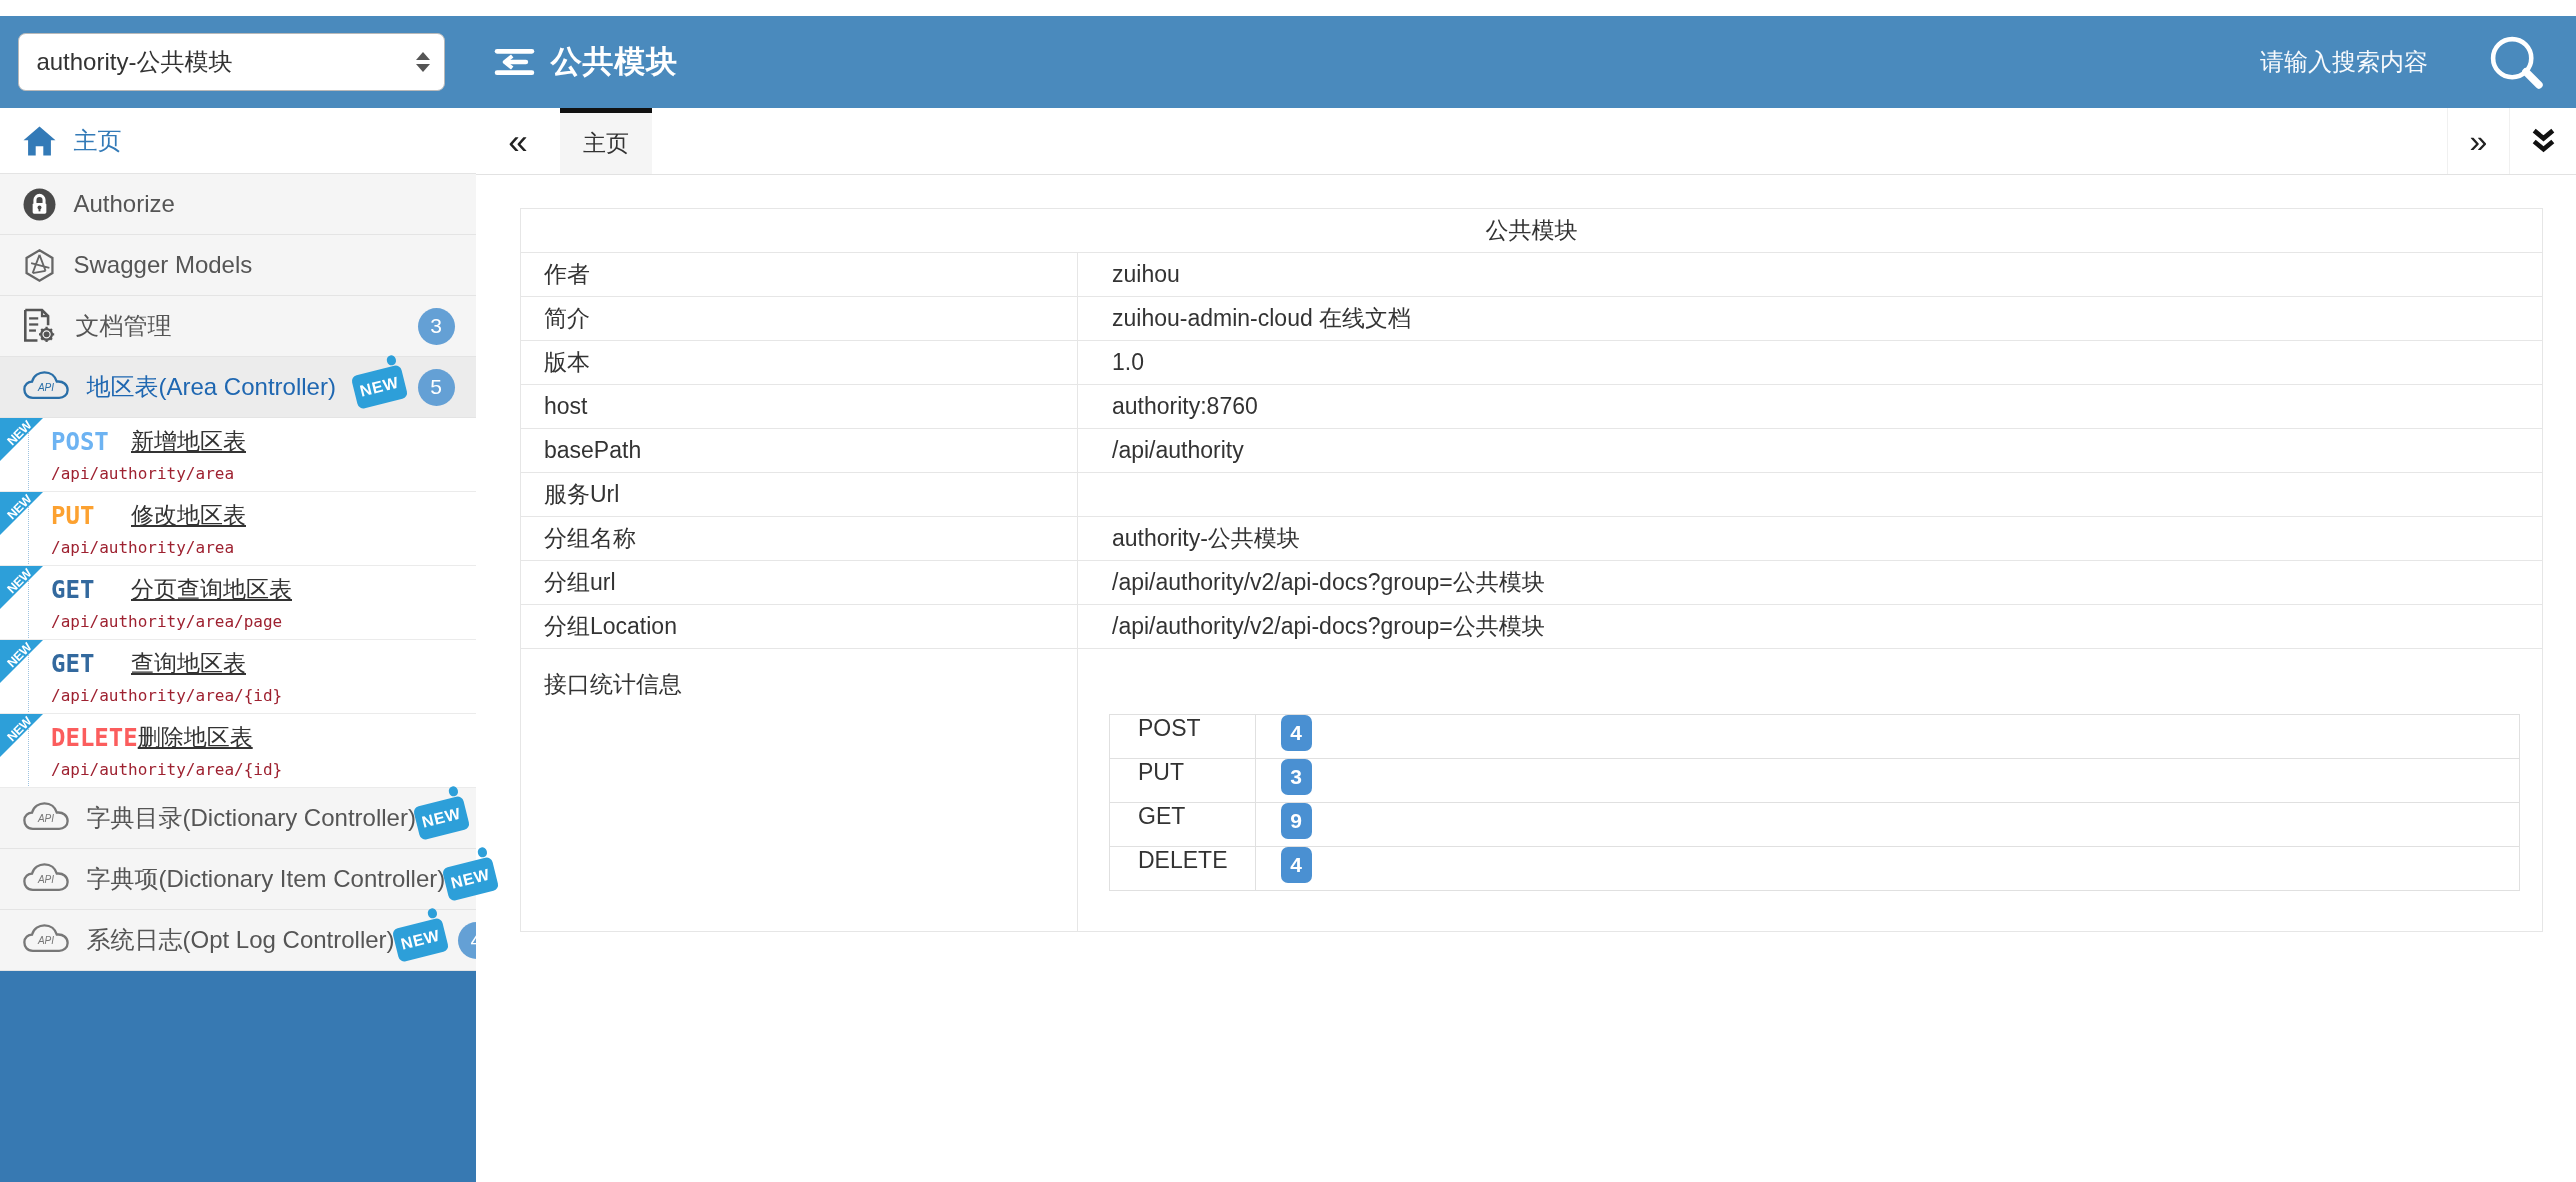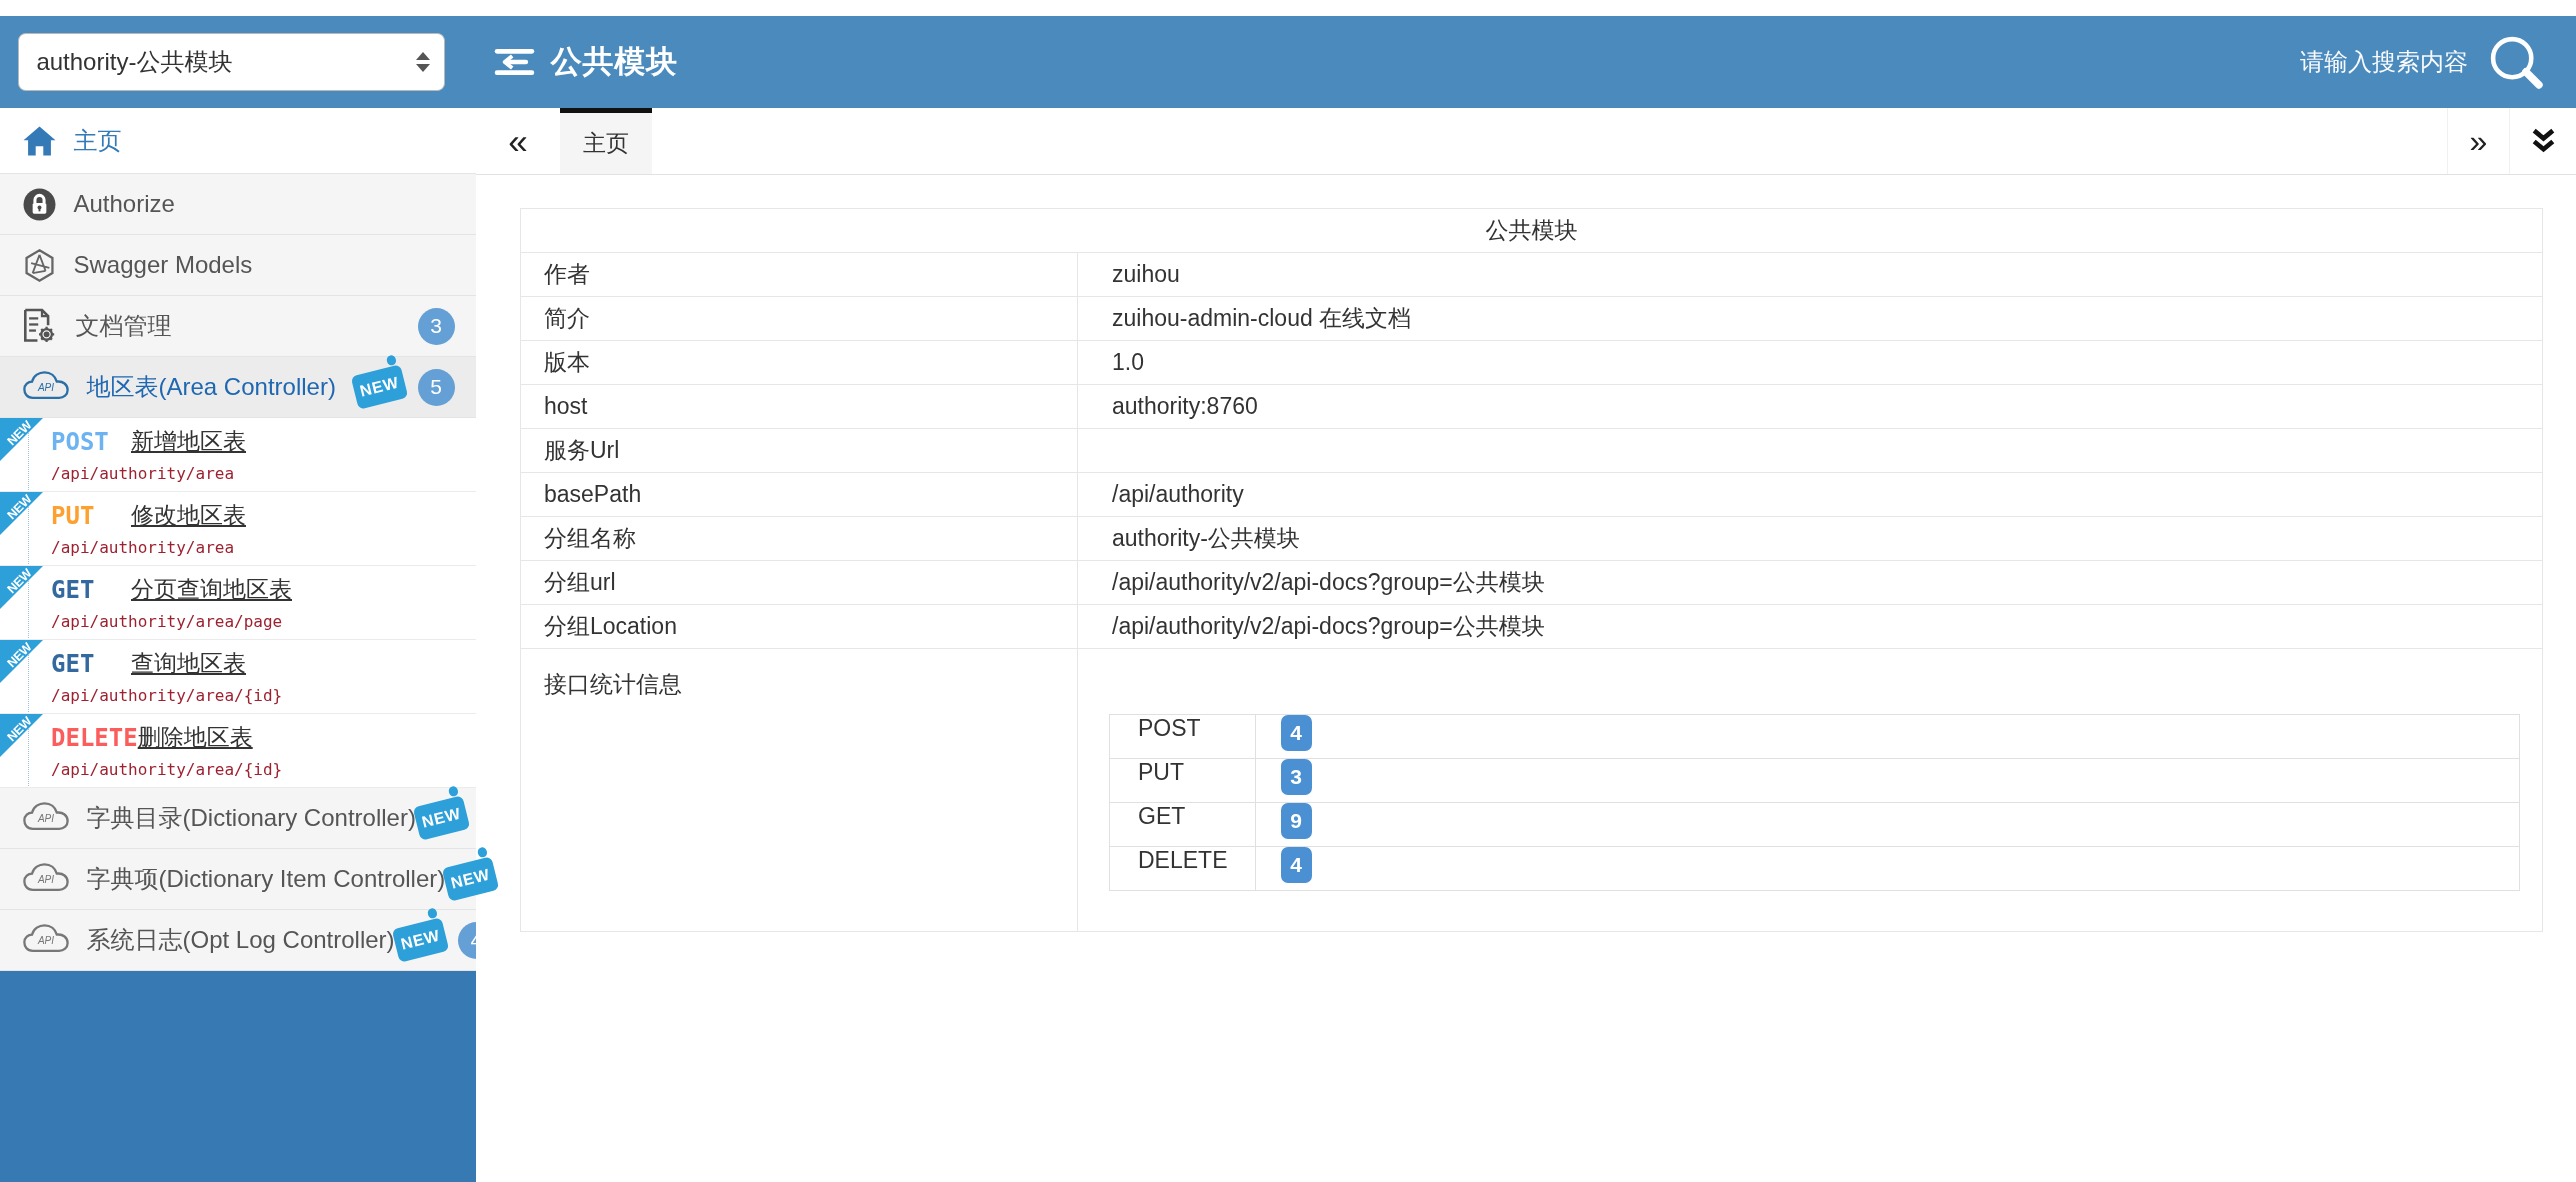--- a/index.html
+++ b/index.html
@@ -15,21 +15,21 @@
     padding:0 14px 0 17px; font-size:24px; color:#333; cursor:pointer; }
   .group-select .gs-label { flex:1; white-space:nowrap; overflow:hidden; }
   .sel-arrows { display:flex; flex-direction:column; gap:3.8px; align-items:center; }
   .sel-arrows i { width:0; height:0; border-left:7px solid transparent; border-right:7px solid transparent; display:block; }
   .sel-arrows .up { border-bottom:8.4px solid #555; }
   .sel-arrows .down { border-top:8.4px solid #555; }
 
   .app-title { display:flex; align-items:center; margin-left:49px; gap:15.3px; }
   .app-title .t-text { font-size:31px; font-weight:bold; color:#fff; letter-spacing:0.8px; }
 
-  .search-box { margin-left:auto; display:flex; align-items:center; gap:19px; padding-right:31px; }
+  .search-box { margin-left:auto; display:flex; align-items:center; gap:59px; padding-right:31px; }
   .search-box input { background:transparent; border:none; outline:none; color:#fff;
     font-size:24px; width:292px; text-align:right; }
   .search-box input::placeholder { color:rgba(255,255,255,0.96); opacity:1; }
 
   
   .shell { flex:1; display:flex; min-height:0;justify-content:space-between; }
 
   
   .sidebar { width:476px; flex:0 0 476px; display:flex; flex-direction:column; background:#fff; }
   .nav-item { height:61px; flex:0 0 auto; display:flex; align-items:center; padding:0 21.5px;
@@ -358,26 +358,26 @@
           </tr>
           <tr>
             <td class="lab">版本</td>
             <td class="val">1.0</td>
           </tr>
           <tr>
             <td class="lab">host</td>
             <td class="val">authority:8760</td>
           </tr>
           <tr>
+            <td class="lab">basePath</td>
+            <td class="val">/api/authority</td>
+          </tr>
+          <tr>
             <td class="lab">服务Url</td>
             <td class="val"></td>
-          </tr>
-          <tr>
-            <td class="lab">basePath</td>
-            <td class="val">/api/authority</td>
           </tr>
           <tr>
             <td class="lab">分组名称</td>
             <td class="val">authority-公共模块</td>
           </tr>
           <tr>
             <td class="lab">分组url</td>
             <td class="val">/api/authority/v2/api-docs?group=公共模块</td>
           </tr>
           <tr>

